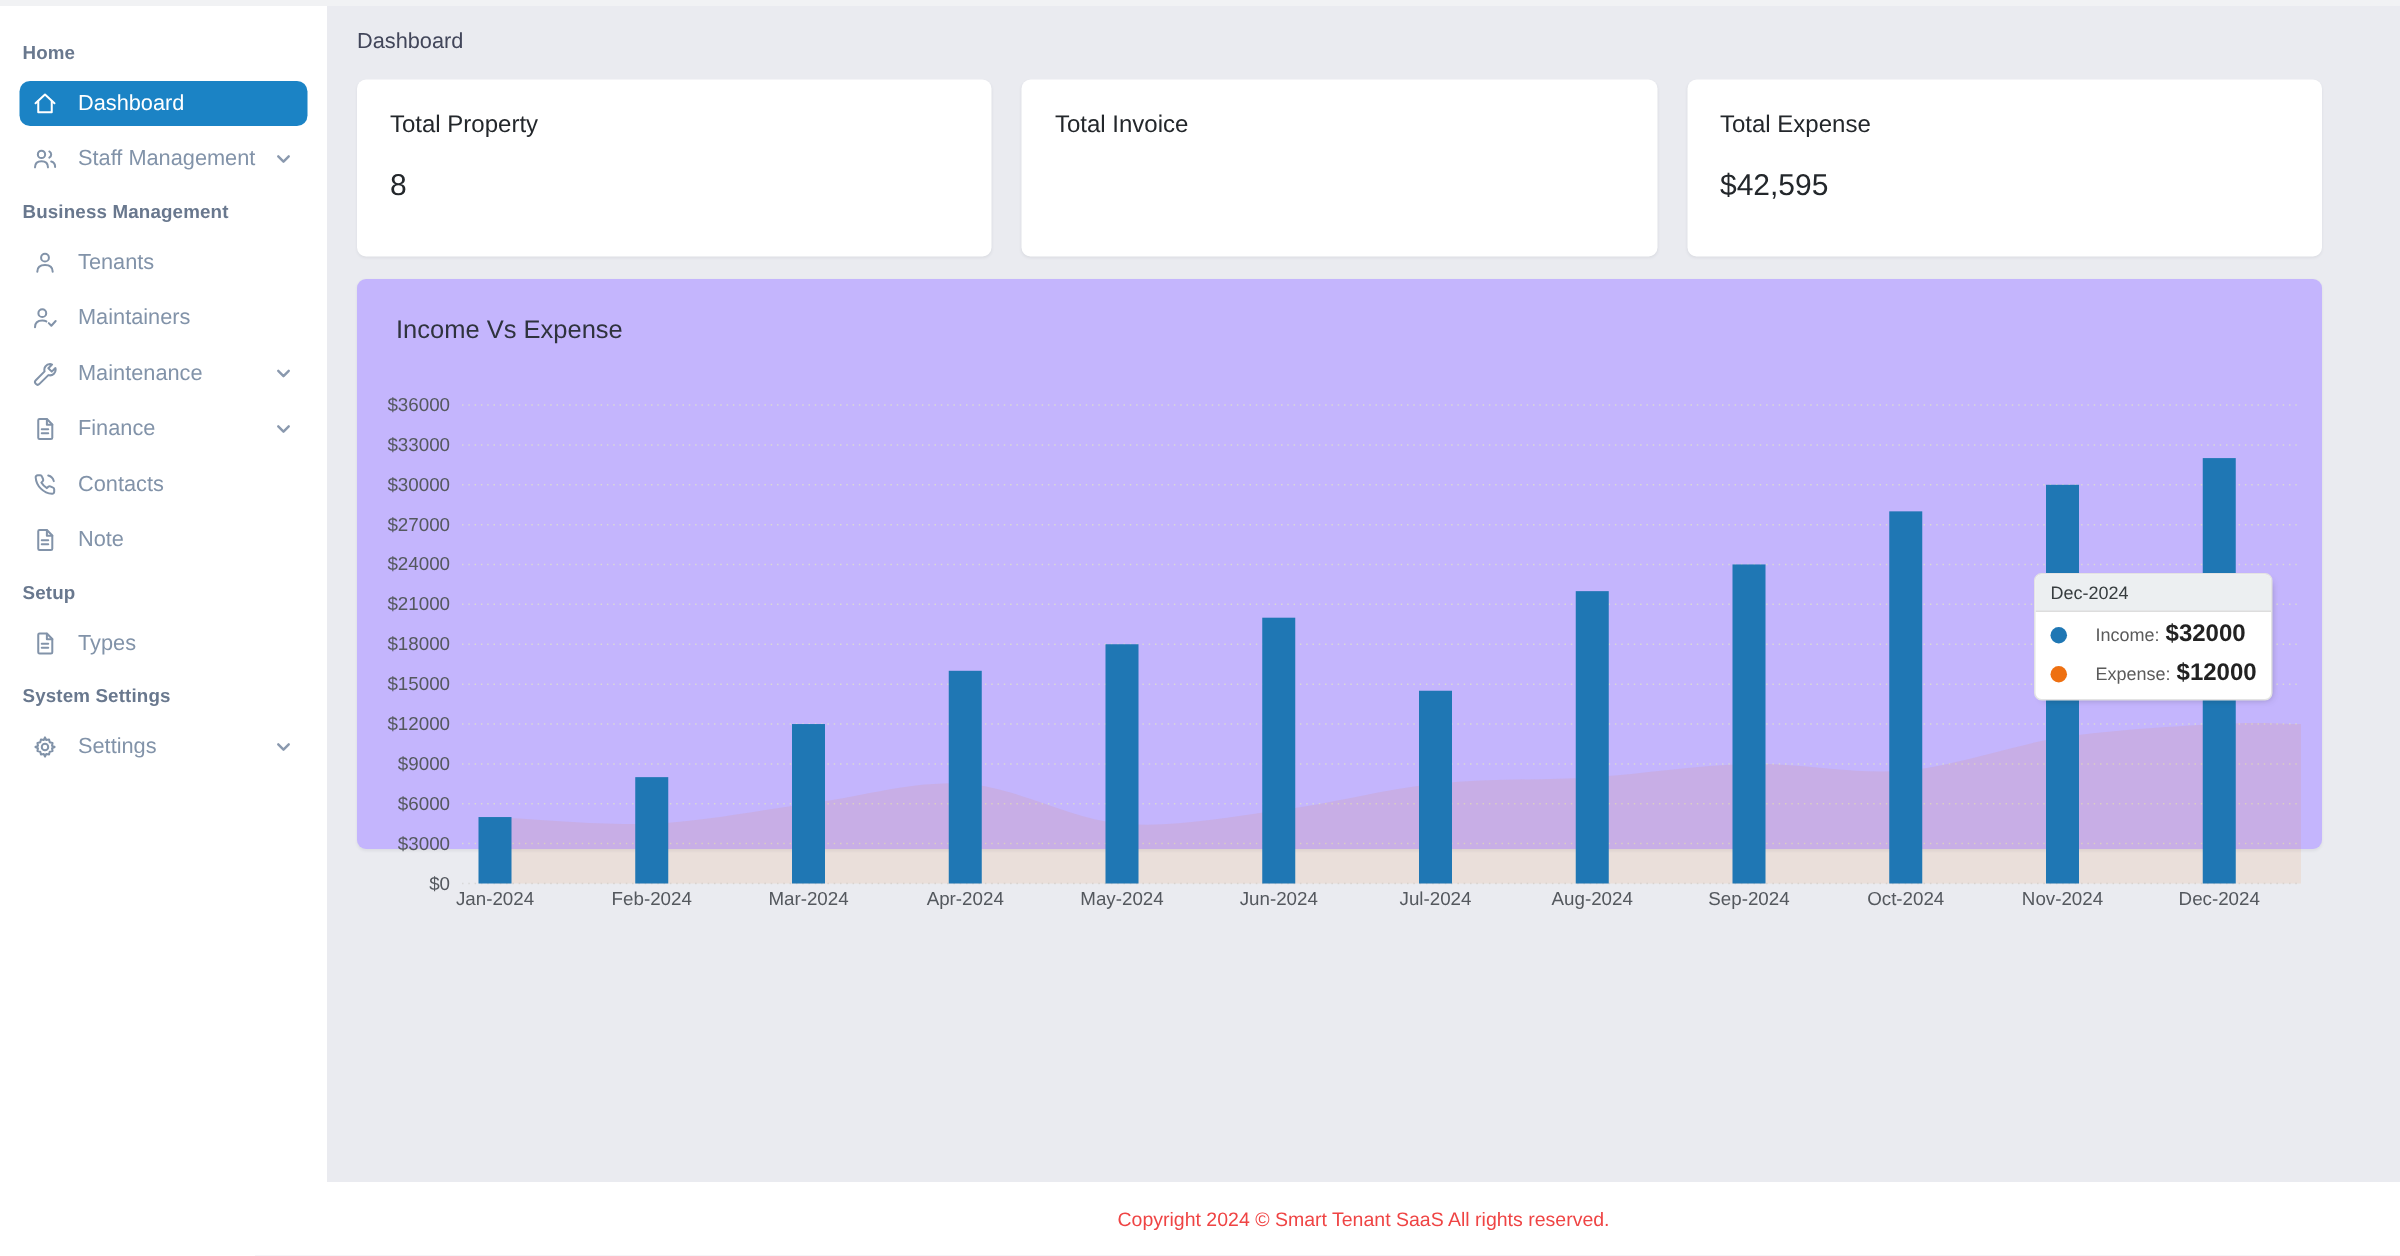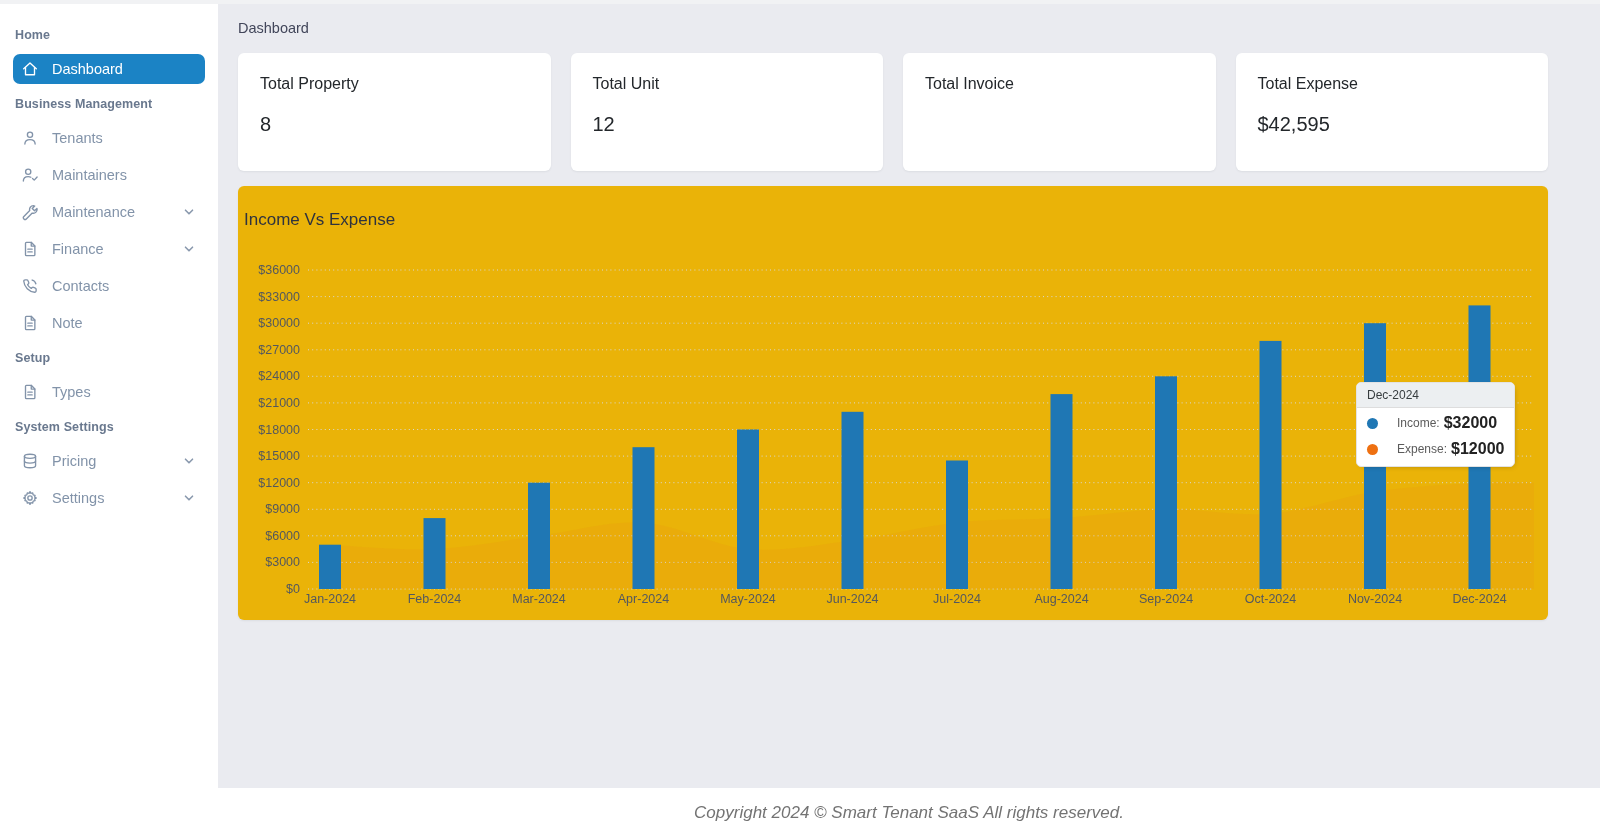--- a/index.html
+++ b/index.html
@@ -24,55 +24,67 @@
 
   
   .main { position:absolute; left:218px; top:0; right:0; bottom:0; padding:20px 52px 0 20px; }
   .breadcrumb { font-size:14.5px; color:#42465a; margin-bottom:17px; }
   .stats-row { display:flex; gap:20px; }
   .stat-card { flex:1 1 0; height:118px; background:#fff; border-radius:6px;
     box-shadow:0 1px 2px rgba(56,65,74,.08); padding:22px 22px; }
   .stat-title { font-size:16px; color:#23272b; }
   .stat-value { font-size:20px; color:#23272b; margin-top:20px; }
 
-  .chart-card { position:relative; margin-top:15px; height:434px; background:#eab308; border-radius:6px;
-    box-shadow:0 1px 2px rgba(56,65,74,.08); padding:24px 0 0 6px; }
+  .chart-card { position:relative; margin-top:15px; height:380px; background:#c4b5fd; border-radius:6px;
+    box-shadow:0 1px 2px rgba(56,65,74,.08); padding:24px 0 0 26px; }
   .chart-title { font-size:17px; color:#2f333e; }
   .chart-mount { position:absolute; left:0; top:56px; width:1310px; height:376px; }
   .chart-mount svg text { font-family:"Liberation Sans", sans-serif; }
 
   
   .apx-tooltip { position:absolute; left:1118px; top:196px; min-width:117px; background:#fff;
     border:1px solid #e3e3e3; border-radius:5px; box-shadow:2px 2px 6px -4px rgba(0,0,0,.4); z-index:4; overflow:hidden; }
   .apx-tt-title { background:#eceff1; border-bottom:1px solid #ddd; padding:5px 10px; font-size:12px; color:#373d3f; }
   .apx-tt-row { display:flex; align-items:center; padding:6px 10px 2px 10px; }
   .apx-tt-row:last-child { padding-bottom:8px; }
   .apx-dot { width:11px; height:11px; border-radius:50%; margin-right:8px; flex:0 0 11px; }
   .apx-lab { font-size:12px; color:#5b5b5b; margin-right:4px;margin-left:11px; }
   .apx-val { font-size:16px; font-weight:700; color:#222; }
 
   
   .footer { position:absolute; left:218px; right:0; bottom:0; height:49px; background:#fff;
     display:flex; align-items:center; justify-content:center; z-index:1; }
-  .footer span { font-size:17px; color:#737373;font-style:italic; }
+  .footer span { font-size:13px; color:#ef4444; }
 </style>
 </head>
 <body>
 
 <div class="topstrip"></div>
 
 <nav class="sidebar" id="sidebar">
     <div class="side-section-label">Home</div>
     <div class="side-item active">
       <svg class="mi" viewBox="0 0 20 20">
         <path d="M3 9.8 L10 3.4 L17 9.8"></path>
         <path d="M5 8.3 V16.4 H15 V8.3"></path>
       </svg>
       <span class="lbl">Dashboard</span>
     </div>
+    <div class="side-item">
+      <svg class="mi" viewBox="0 0 20 20">
+        <circle cx="7.4" cy="6.6" r="2.7"></circle>
+        <path d="M2.6 16.2c0-3 2-4.6 4.8-4.6s4.8 1.6 4.8 4.6"></path>
+        <path d="M13.2 4.4a2.6 2.6 0 0 1 0 4.6"></path>
+        <path d="M14.6 11.9c2 .5 2.9 2 2.9 4.1"></path>
+      </svg>
+      <span class="lbl">Staff Management</span>
+      <svg class="chev" viewBox="0 0 12 12">
+        <polyline points="2.5 4.2 6 7.8 9.5 4.2"></polyline>
+      </svg>
+    </div>
     <div class="side-section-label">Business Management</div>
     <div class="side-item">
       <svg class="mi" viewBox="0 0 20 20">
         <circle cx="10" cy="6.4" r="2.9"></circle>
         <path d="M4.3 16.8c0-3.4 2.4-5 5.7-5s5.7 1.6 5.7 5"></path>
       </svg>
       <span class="lbl">Tenants</span>
     </div>
     <div class="side-item">
       <svg class="mi" viewBox="0 0 20 20">
@@ -120,54 +132,39 @@
     <div class="side-section-label">Setup</div>
     <div class="side-item">
       <svg class="mi" viewBox="0 0 20 20">
         <path d="M6 2.6h5.4l4 4V16.4a1 1 0 0 1-1 1H6a1 1 0 0 1-1-1V3.6a1 1 0 0 1 1-1z"></path>
         <path d="M11.4 2.8V6.8h4"></path>
         <path d="M7.6 10.2h4.8M7.6 13.2h4.8"></path>
       </svg>
       <span class="lbl">Types</span>
     </div>
     <div class="side-section-label">System Settings</div>
-    <div class="side-item">
-      <svg class="mi" viewBox="0 0 20 20">
-        <ellipse cx="10" cy="4.8" rx="6.2" ry="2.3"></ellipse>
-        <path d="M3.8 4.8v10.4c0 1.3 2.8 2.3 6.2 2.3s6.2-1 6.2-2.3V4.8"></path>
-        <path d="M3.8 10c0 1.3 2.8 2.3 6.2 2.3s6.2-1 6.2-2.3"></path>
-      </svg>
-      <span class="lbl">Pricing</span>
-      <svg class="chev" viewBox="0 0 12 12">
-        <polyline points="2.5 4.2 6 7.8 9.5 4.2"></polyline>
-      </svg>
-    </div>
     <div class="side-item">
       <svg class="mi" viewBox="0 0 20 20">
         <circle cx="10" cy="10" r="2.4"></circle>
         <path d="M10 2.9l.9 1.9 2.1-.4.5 2.1 2.1.5-.4 2.1 1.9.9-1.9.9.4 2.1-2.1.5-.5 2.1-2.1-.4-.9 1.9-.9-1.9-2.1.4-.5-2.1-2.1-.5.4-2.1-1.9-.9 1.9-.9-.4-2.1 2.1-.5.5-2.1 2.1.4z"></path>
       </svg>
       <span class="lbl">Settings</span>
       <svg class="chev" viewBox="0 0 12 12">
         <polyline points="2.5 4.2 6 7.8 9.5 4.2"></polyline>
       </svg>
     </div>
   </nav>
 
 <div class="main">
   <div class="breadcrumb">Dashboard</div>
 
   <div class="stats-row" id="statsRow">
       <div class="stat-card">
         <div class="stat-title">Total Property</div>
         <div class="stat-value">8</div>
-      </div>
-      <div class="stat-card">
-        <div class="stat-title">Total Unit</div>
-        <div class="stat-value">12</div>
       </div>
       <div class="stat-card">
         <div class="stat-title">Total Invoice</div>
       </div>
       <div class="stat-card">
         <div class="stat-title">Total Expense</div>
         <div class="stat-value">$42,595</div>
       </div>
     </div>
 

